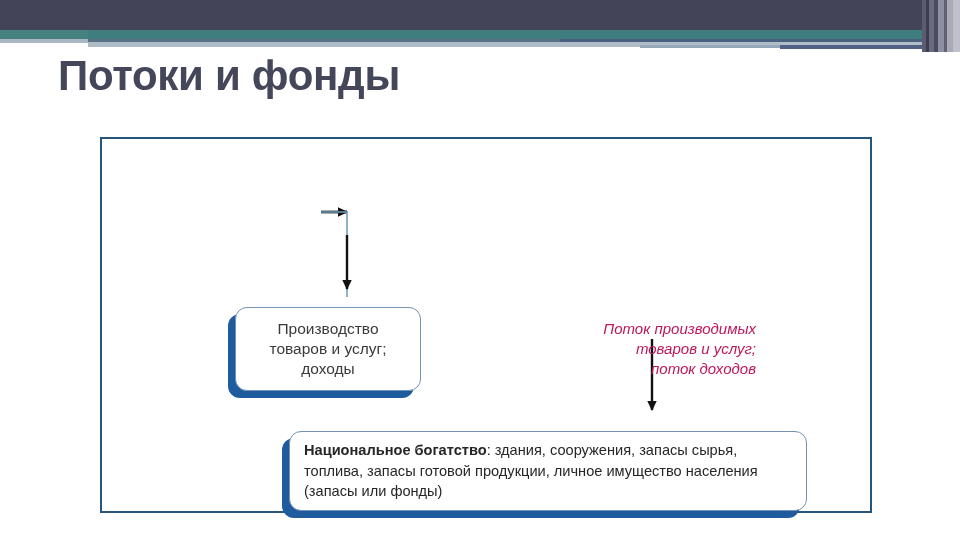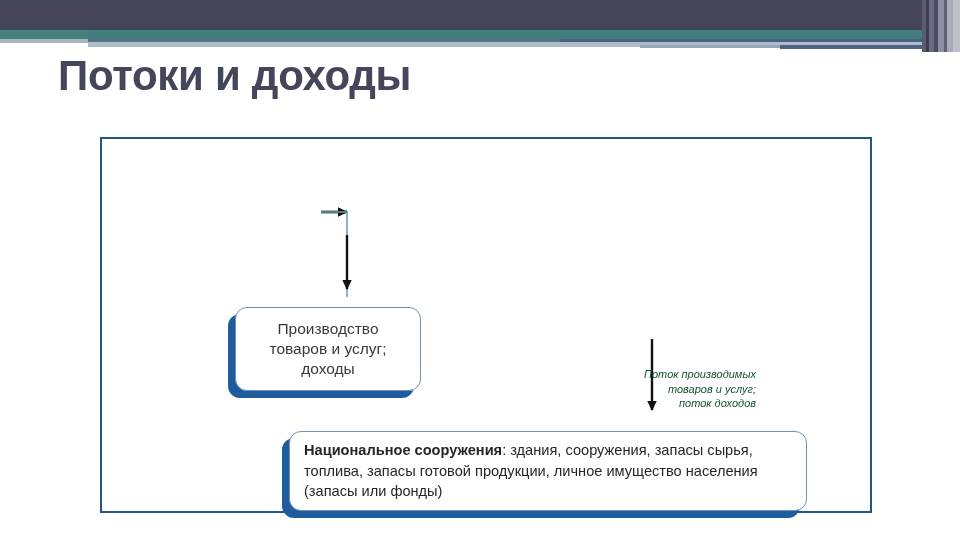--- a/index.html
+++ b/index.html
@@ -165,26 +165,25 @@
     text-align: left;
     padding: 0 14px;
     color: #262626;
   }
   #box-wealth .face b { font-weight: bold; }
 
   
   .caption {
     position: absolute;
     font-style: italic;
-    font-size: 11px;
+    font-size: 15px;
     line-height: 1.33;
-    color: #14532d;
+    color: #be185d;
     text-align: right;
     white-space: pre-line;
-    margin-top: 48px;
   }
   #caption-top  { left: 404px; top: 180px; width: 250px; }
   #caption-bottom { left: 390px; top: 400px; width: 248px; }
 
   
   .conn { position: absolute; left: 0; top: 0; width: 772px; height: 376px; pointer-events: none; }
 </style>
 </head>
 <body>
 
@@ -205,21 +204,21 @@
         <div class="stripe" style="left: 926px; width: 3px; background: rgb(60, 61, 80);"></div>
         <div class="stripe" style="left: 929px; width: 5px; background: rgb(106, 107, 128);"></div>
         <div class="stripe" style="left: 934px; width: 4px; background: rgb(74, 75, 96);"></div>
         <div class="stripe" style="left: 938px; width: 6px; background: rgb(141, 143, 162);"></div>
         <div class="stripe" style="left: 944px; width: 3px; background: rgb(95, 96, 118);"></div>
         <div class="stripe" style="left: 947px; width: 6px; background: rgb(169, 170, 184);"></div>
         <div class="stripe" style="left: 953px; width: 7px; background: rgb(191, 192, 203);"></div>
       </div>
   </div>
 
-  <div class="title">Потоки и доходы</div>
+  <div class="title">Потоки и фонды</div>
 
   <div class="frame">
 
     <svg class="conn" viewBox="0 0 772 376">
       <defs>
         <marker id="ah" markerWidth="11" markerHeight="11" refX="9.4" refY="5.5" orient="auto" markerUnits="userSpaceOnUse">
           <path d="M0,0.6 L10.4,5.5 L0,10.4 z" fill="#111111"></path>
         </marker>
       </defs>
 
@@ -270,21 +269,21 @@
       <div class="shadow"></div>
       <div class="face">Производство<br>товаров и услуг;<br>доходы</div>
     </div>
 
     <div class="caption" id="caption-top">Поток производимых<br>товаров и услуг;<br>поток доходов</div>
 
     <div class="shape" id="box-wealth">
       <div class="shadow"></div>
       <div class="face">
         <span>
-          <b>Национальное сооружения</b><span>: здания, сооружения, запасы сырья, топлива, запасы готовой продукции, личное имущество населения (запасы или фонды)</span>
+          <b>Национальное богатство</b><span>: здания, сооружения, запасы сырья, топлива, запасы готовой продукции, личное имущество населения (запасы или фонды)</span>
         </span>
       </div>
     </div>
 
     <div class="caption" id="caption-bottom">Поток потреблямых<br>товаров и услуг;<br>поток расходов</div>
 
   </div>
 </div>
 
 </body></html>

